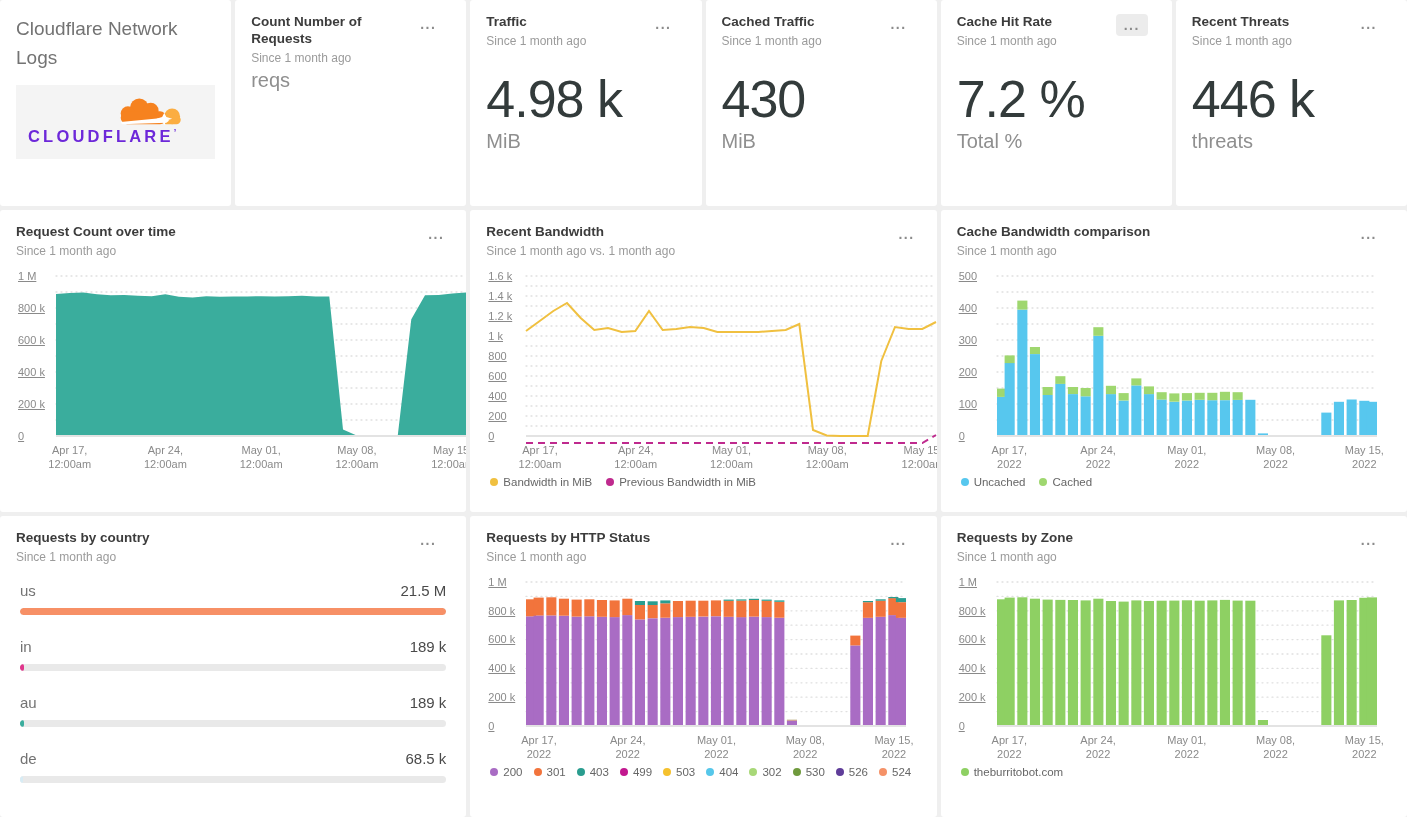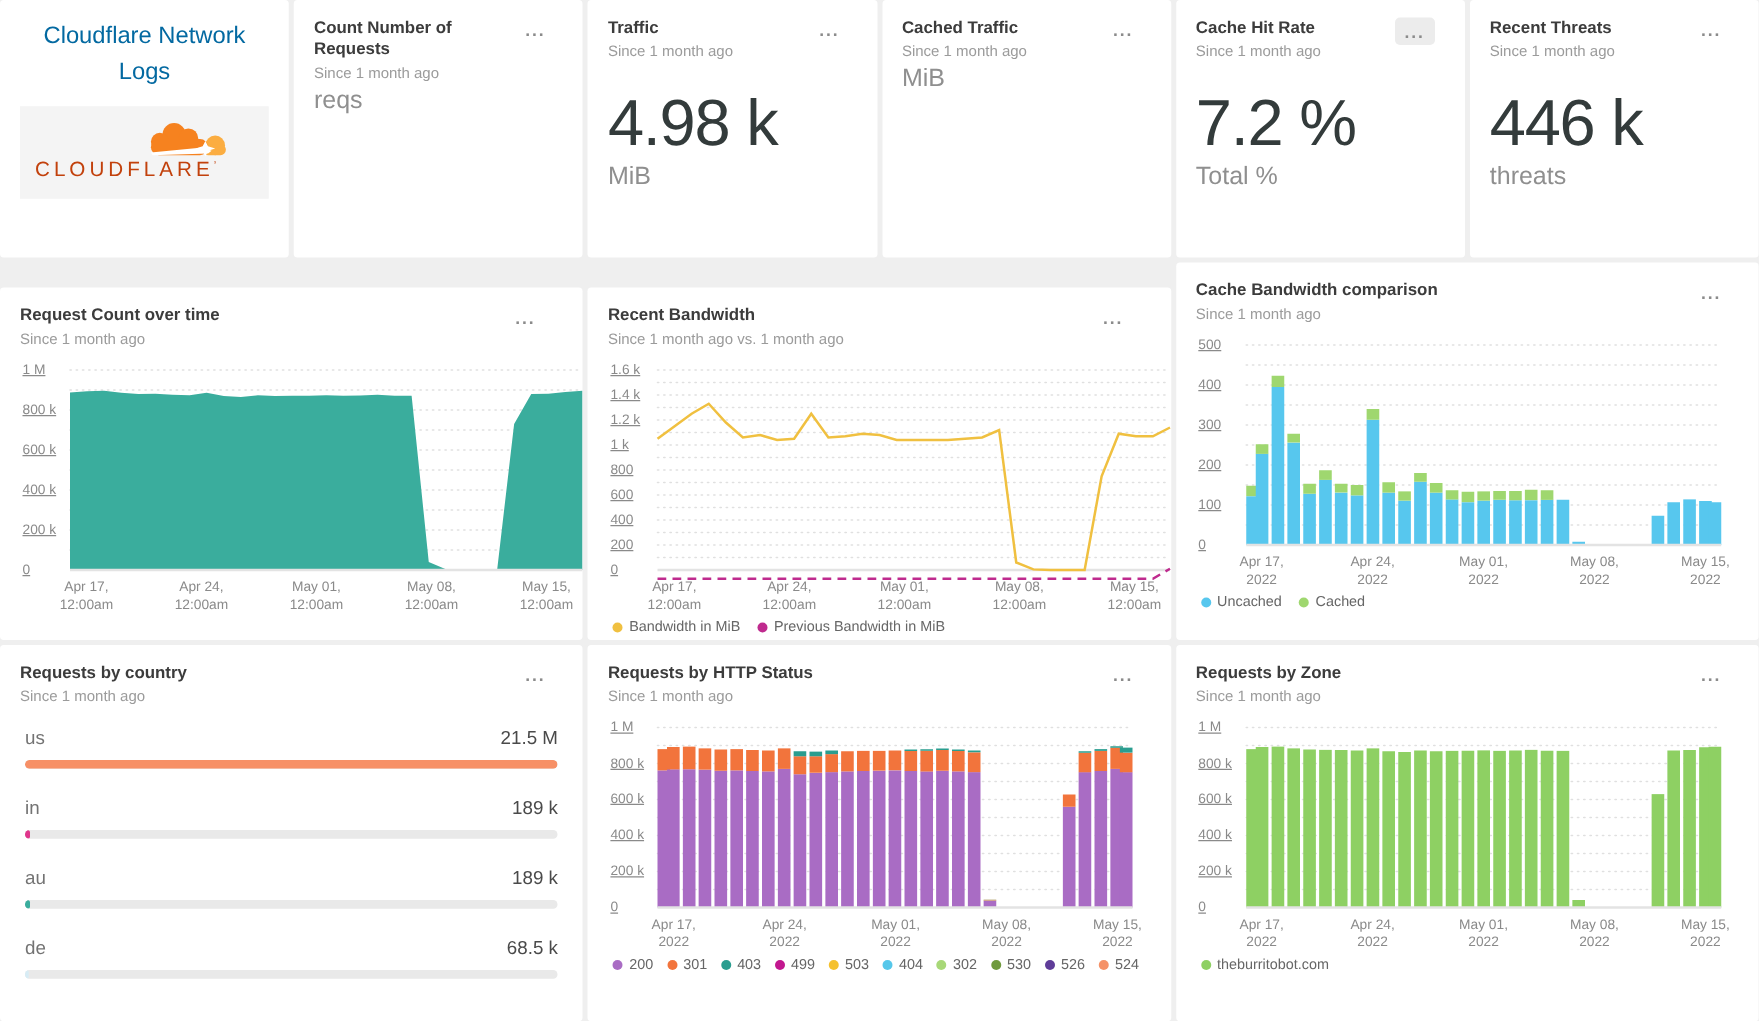--- a/index.html
+++ b/index.html
@@ -1,33 +1,33 @@
 <!DOCTYPE html>
 <html><head>
 <meta charset="utf-8">
 <style>
   html,body{margin:0;padding:0;background:#efefef;font-family:"Liberation Sans","DejaVu Sans",sans-serif;}
   .grid{display:grid;width:1407px;height:817px;grid-template-columns:repeat(6,1fr);grid-template-rows:206px 302px 301px;gap:4px;background:#efefef;}
   .card{background:#fff;border-radius:3px;padding:14px 16px;box-sizing:border-box;overflow:hidden;position:relative;}
   .w2{grid-column:span 2;}
-  .crop{padding-right:16px;margin-top:20px;}
+  .crop{padding-right:0;}
   .card-head{display:flex;justify-content:space-between;align-items:flex-start;}
   .card-title{font-size:13.5px;font-weight:700;color:#3c3c3c;line-height:1.25;}
   .card-sub{font-size:12px;color:#9b9b9b;margin-top:3px;}
   .menu{font-size:14px;font-weight:700;color:#8b8b8b;letter-spacing:1.5px;line-height:1;padding:3px 6px;cursor:pointer;user-select:none;margin-right:8px;}
   .menu.menu-hl{background:#ececec;border-radius:4px;padding:4px 8px;}
   .crop .menu{margin-right:16px;}
   
   .stat-value{font-size:52px;color:#333b3b;margin-top:24px;letter-spacing:-1px;line-height:1.05;}
   .stat-unit{font-size:20px;color:#8f8f8f;margin-top:4px;}
   
-  .logo-title{font-size:19px;color:#0369a1;line-height:1.55;text-align:center;}
+  .logo-title{font-size:19px;color:#737373;line-height:1.55;}
   .logo-box{margin-top:12px;height:64px;background:#f4f4f4;display:flex;flex-direction:column;justify-content:center;padding:5px 12px;}
   .logo-box svg{align-self:flex-end;width:104px;height:30px;margin-right:6px;}
-  .logo-word{font-size:16.5px;font-weight:400;letter-spacing:3.2px;color:#c2410c;white-space:nowrap;margin-top:0px;}
+  .logo-word{font-size:16.5px;font-weight:700;letter-spacing:3.2px;color:#6d28d9;white-space:nowrap;margin-top:0px;}
   .logo-word .tm{font-size:9px;vertical-align:top;letter-spacing:0;}
   
   .chart-body{position:relative;margin-top:18px;}
   .yax{position:absolute;left:0;top:0;width:34px;}
   .yax span{position:absolute;left:2px;font-size:11px;color:#8a8a8a;white-space:nowrap;text-decoration:underline;}
   .plotwrap{margin-left:40px;position:relative;}
   .xlabels{position:relative;height:34px;margin-left:40px;}
   .xt{position:absolute;top:7px;transform:translateX(-50%);text-align:center;font-size:11px;color:#8a8a8a;line-height:1.3;}
   .xt span{display:block;white-space:nowrap;}
   .legend{display:flex;align-items:center;margin-top:6px;padding-left:4px;flex-wrap:nowrap;}
@@ -89,20 +89,21 @@
   </div>
 
   <div class="card">
     <div class="card-head">
       <div>
         <div class="card-title">Cached Traffic</div>
         <div class="card-sub">Since 1 month ago</div>
       </div>
       <div class="menu">...</div>
     </div>
+    <div class="stat-value">430</div>
     <div class="stat-unit">MiB</div>
   </div>
 
   <div class="card">
     <div class="card-head">
       <div>
         <div class="card-title">Cache Hit Rate</div>
         <div class="card-sub">Since 1 month ago</div>
       </div>
       <div class="menu menu-hl">...</div>

